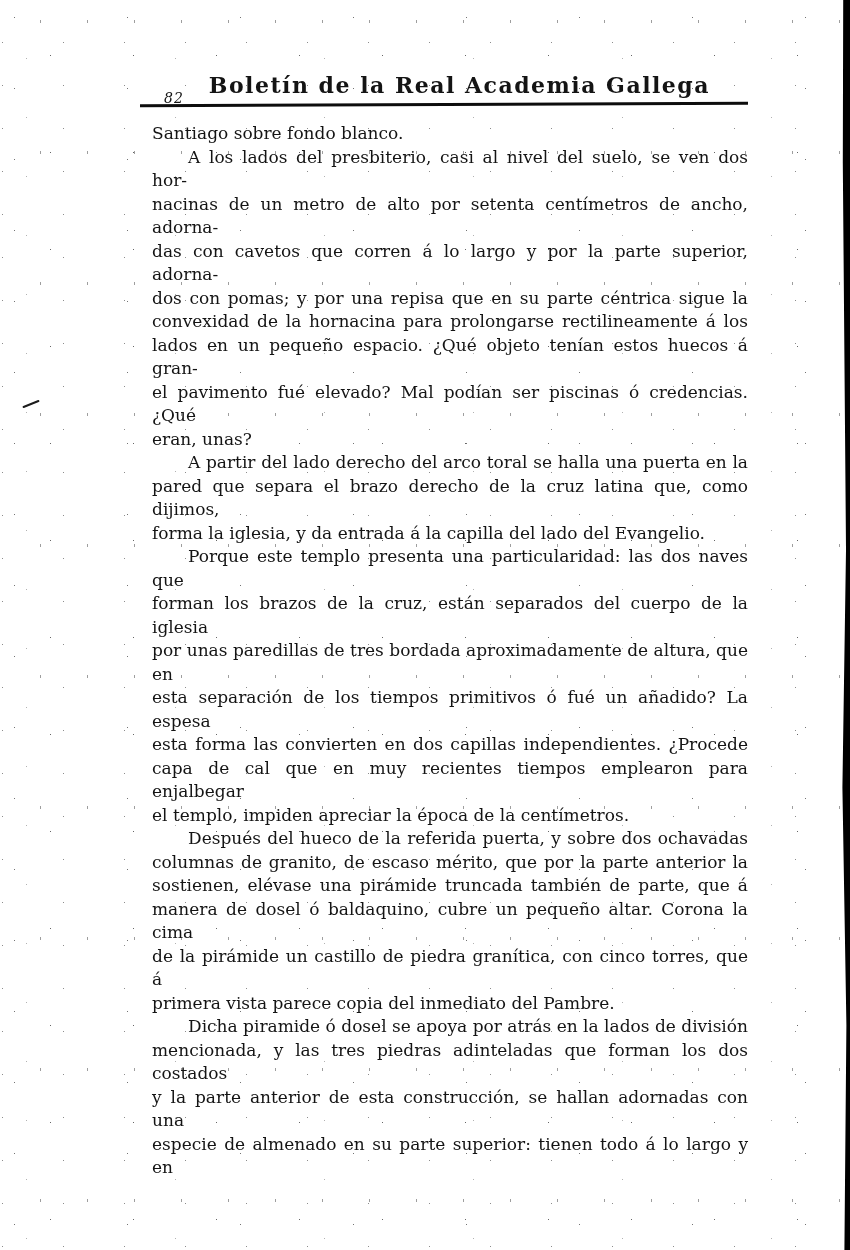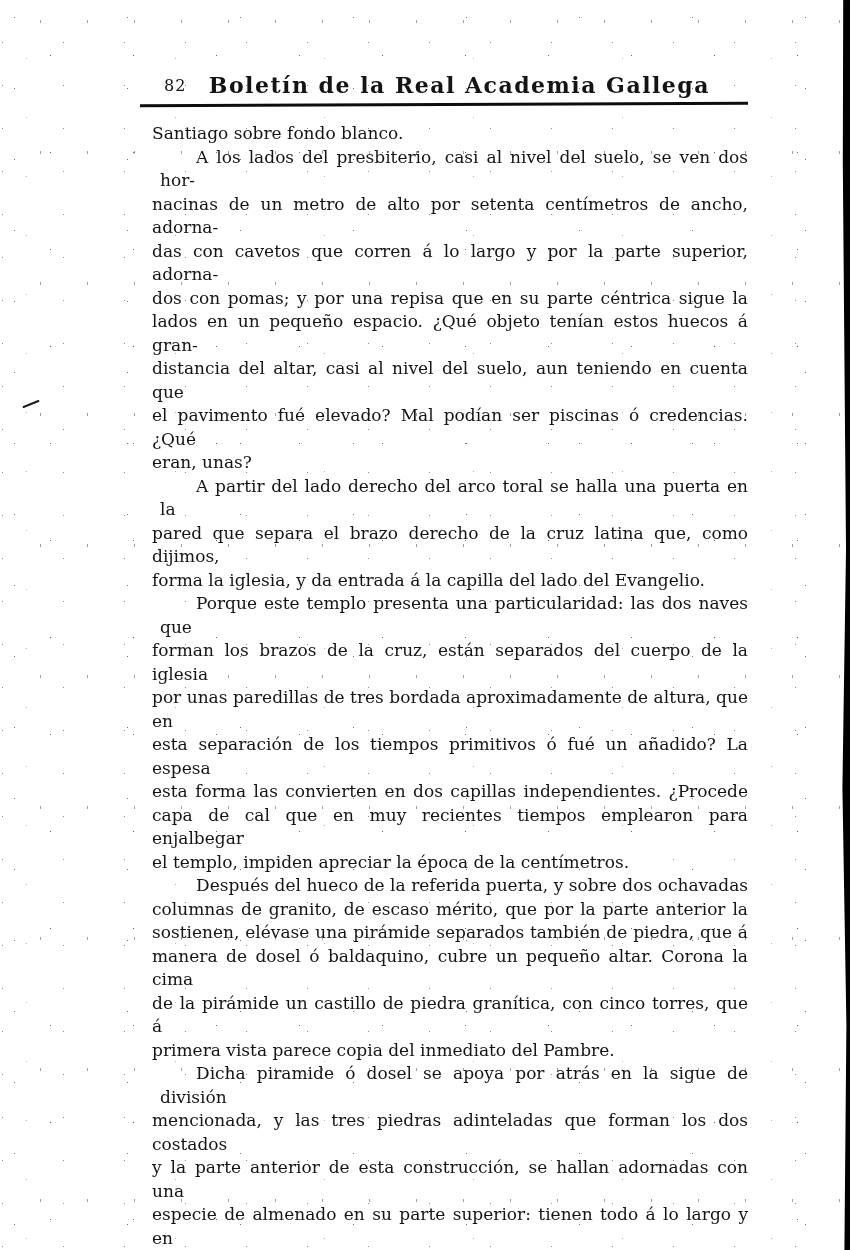--- a/index.html
+++ b/index.html
@@ -35,41 +35,41 @@
   
   .pen-mark{
     position:absolute;left:22px;top:403px;width:18px;height:2px;
     background:#1c1c1c;transform:rotate(-22deg);border-radius:1px;
   }
 
   header{
     position:absolute;top:72px;left:152px;width:596px;height:30px;
   }
   .pagenum{
-    position:absolute;left:12px;top:4px;
-    font-size:16px;letter-spacing:1px;
+    position:absolute;left:12px;top:18px;
+    font-size:14px;letter-spacing:1px;font-style:italic;
   }
   .journal-title{
     position:absolute;left:0;right:0;top:0;text-align:right;
     transform:translateX(-38px);
     font-size:22px;font-weight:bold;letter-spacing:1.5px;
     font-family:"DejaVu Serif","Liberation Serif",serif;
   }
 
   .rule{
     position:absolute;top:103px;left:140px;width:608px;height:3px;
     background:#0d0d0d;transform:rotate(-0.25deg);
   }
 
   main{
     position:absolute;top:122px;left:152px;width:596px;
     font-size:17px;line-height:23.5px;
   }
   .para{margin:0;}
-  .para.indent .line:first-child{text-indent:36px;margin-left:8px;}
+  .para.indent .line:first-child{text-indent:36px;}
   .line{
     text-align:justify;
     -moz-text-align-last:justify;
     text-align-last:justify;
     white-space:normal;
     min-height:23.5px;
   }
   .line.pl{
     text-align-last:left;
     -moz-text-align-last:left;
@@ -91,49 +91,49 @@
 
   <main>
     <div class="para">
       <div class="line pl">Santiago sobre fondo blanco.</div>
     </div>
     <div class="para indent">
       <div class="line">A los lados del presbiterio, casi al nivel del suelo, se ven dos hor-</div>
       <div class="line">nacinas de un metro de alto por setenta centímetros de ancho, adorna-</div>
       <div class="line">das con cavetos que corren á lo largo y por la parte superior, adorna-</div>
       <div class="line">dos con pomas; y por una repisa que en su parte céntrica sigue la</div>
+      <div class="line">convexidad de la hornacina para prolongarse rectilineamente á los</div>
       <div class="line">lados en un pequeño espacio. ¿Qué objeto tenían estos huecos á gran-</div>
-      <div class="line">distancia del altar, casi al nivel del suelo, aun teniendo en cuenta que</div>
       <div class="line">el pavimento fué elevado? Mal podían ser piscinas ó credencias. ¿Qué</div>
       <div class="line pl">eran, unas?</div>
     </div>
     <div class="para indent">
       <div class="line">A partir del lado derecho del arco toral se halla una puerta en la</div>
       <div class="line">pared que separa el brazo derecho de la cruz latina que, como dijimos,</div>
       <div class="line pl">forma la iglesia, y da entrada á la capilla del lado del Evangelio.</div>
     </div>
     <div class="para indent">
       <div class="line">Porque este templo presenta una particularidad: las dos naves que</div>
       <div class="line">forman los brazos de la cruz, están separados del cuerpo de la iglesia</div>
       <div class="line">por unas paredillas de tres bordada aproximadamente de altura, que en</div>
       <div class="line">esta separación de los tiempos primitivos ó fué un añadido? La espesa</div>
       <div class="line">esta forma las convierten en dos capillas independientes. ¿Procede</div>
       <div class="line">capa de cal que en muy recientes tiempos emplearon para enjalbegar</div>
       <div class="line pl">el templo, impiden apreciar la época de la centímetros.</div>
     </div>
     <div class="para indent">
       <div class="line">Después del hueco de la referida puerta, y sobre dos ochavadas</div>
       <div class="line">columnas de granito, de escaso mérito, que por la parte anterior la</div>
-      <div class="line">sostienen, elévase una pirámide separados también de piedra, que á</div>
+      <div class="line">sostienen, elévase una pirámide truncada también de parte, que á</div>
       <div class="line">manera de dosel ó baldaquino, cubre un pequeño altar. Corona la cima</div>
       <div class="line">de la pirámide un castillo de piedra granítica, con cinco torres, que á</div>
       <div class="line pl">primera vista parece copia del inmediato del Pambre.</div>
     </div>
     <div class="para indent">
-      <div class="line">Dicha piramide ó dosel se apoya por atrás en la sigue de división</div>
+      <div class="line">Dicha piramide ó dosel se apoya por atrás en la lados de división</div>
       <div class="line">mencionada, y las tres piedras adinteladas que forman los dos costados</div>
       <div class="line">y la parte anterior de esta construcción, se hallan adornadas con una</div>
       <div class="line">especie de almenado en su parte superior: tienen todo á lo largo y en</div>
 
     </div>
 
   </main>
 </div>
 
 </body></html>

